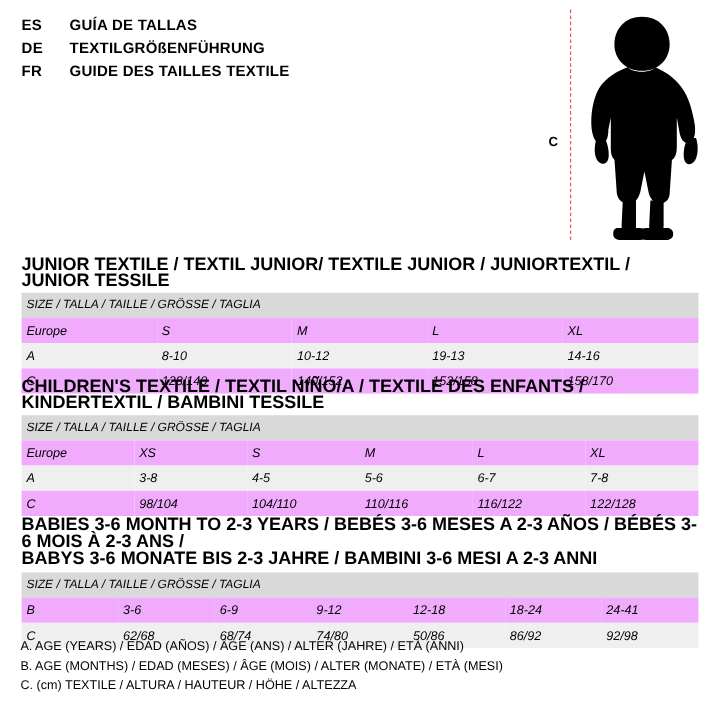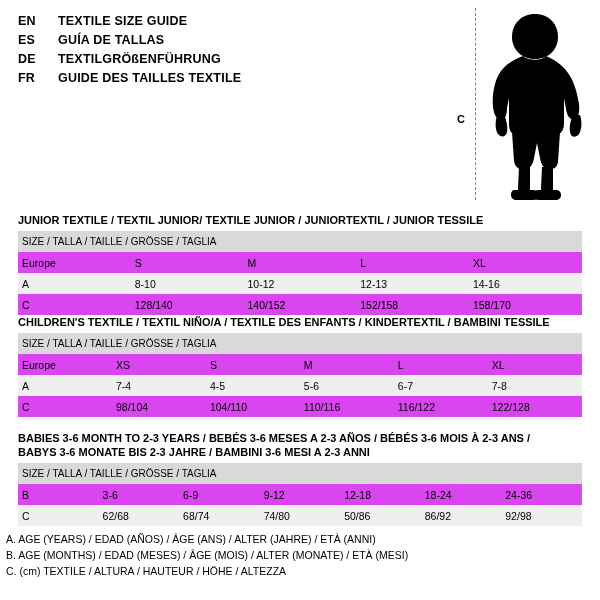--- a/index.html
+++ b/index.html
@@ -74,77 +74,74 @@
     top: 4px;
   }
 
   
   .section {
     position: absolute;
     left: 18px;
     width: 564px;
   }
   .sec-title {
-    font-size: 11px;
+    font-size: 15px;
     font-weight: bold;
     margin: 0 0 4px 0;
     line-height: 13px;
   }
   .sec-title.two-line {
     line-height: 14px;
   }
   table.sz {
     border-collapse: collapse;
     width: 564px;
     table-layout: fixed;
     font-size: 10.5px;
   }
   table.sz td {
     padding: 3px 0 3px 4px;
     height: 15px;
     vertical-align: middle;
     white-space: nowrap;
+    font-style: italic;
   }
   tr.hdr td {
     background: #d9d9d9;
     font-size: 10px;
     font-weight: normal;
   }
   tr.row-shade td {
     background: #efefef;
   }
   tr.row-plain td {
-    background: #d946ef;
+    background: #f0abfc;
   }
   .col-first {
     width: 88px;
   }
 
   
   .legend {
     position: absolute;
-    left: 6px;
+    left: 17px;
     top: 531px;
     font-size: 10.5px;
     line-height: 16px;
   }
   .legend div {
     white-space: nowrap;
   }
 </style>
 </head>
 <body>
 
 <div class="page">
 
   <div class="lang-block">
-    <div class="lang-row">
-      <span class="lang-code">EN</span>
-      <span class="lang-title">TEXTILE SIZE GUIDE</span>
-    </div>
     <div class="lang-row">
       <span class="lang-code">ES</span>
       <span class="lang-title">GUÍA DE TALLAS</span>
     </div>
     <div class="lang-row">
       <span class="lang-code">DE</span>
       <span class="lang-title">TEXTILGRÖßENFÜHRUNG</span>
     </div>
     <div class="lang-row">
       <span class="lang-code">FR</span>
@@ -195,21 +192,21 @@
         <td class="col-first">Europe</td>
         <td>S</td>
         <td>M</td>
         <td>L</td>
         <td>XL</td>
       </tr>
       <tr class="row-shade">
         <td class="col-first">A</td>
         <td>8-10</td>
         <td>10-12</td>
-        <td>12-13</td>
+        <td>19-13</td>
         <td>14-16</td>
       </tr>
       <tr class="row-plain">
         <td class="col-first">C</td>
         <td>128/140</td>
         <td>140/152</td>
         <td>152/158</td>
         <td>158/170</td>
       </tr>
     </tbody>
@@ -226,21 +223,21 @@
       <tr class="row-plain">
         <td class="col-first">Europe</td>
         <td>XS</td>
         <td>S</td>
         <td>M</td>
         <td>L</td>
         <td>XL</td>
       </tr>
       <tr class="row-shade">
         <td class="col-first">A</td>
-        <td>7-4</td>
+        <td>3-8</td>
         <td>4-5</td>
         <td>5-6</td>
         <td>6-7</td>
         <td>7-8</td>
       </tr>
       <tr class="row-plain">
         <td class="col-first">C</td>
         <td>98/104</td>
         <td>104/110</td>
         <td>110/116</td>
@@ -259,21 +256,21 @@
           <tr class="hdr">
         <td class="col-first" colspan="7">SIZE / TALLA / TAILLE / GRÖSSE / TAGLIA</td>
       </tr>
       <tr class="row-plain">
         <td class="col-first">B</td>
         <td>3-6</td>
         <td>6-9</td>
         <td>9-12</td>
         <td>12-18</td>
         <td>18-24</td>
-        <td>24-36</td>
+        <td>24-41</td>
       </tr>
       <tr class="row-shade">
         <td class="col-first">C</td>
         <td>62/68</td>
         <td>68/74</td>
         <td>74/80</td>
         <td>50/86</td>
         <td>86/92</td>
         <td>92/98</td>
       </tr>

